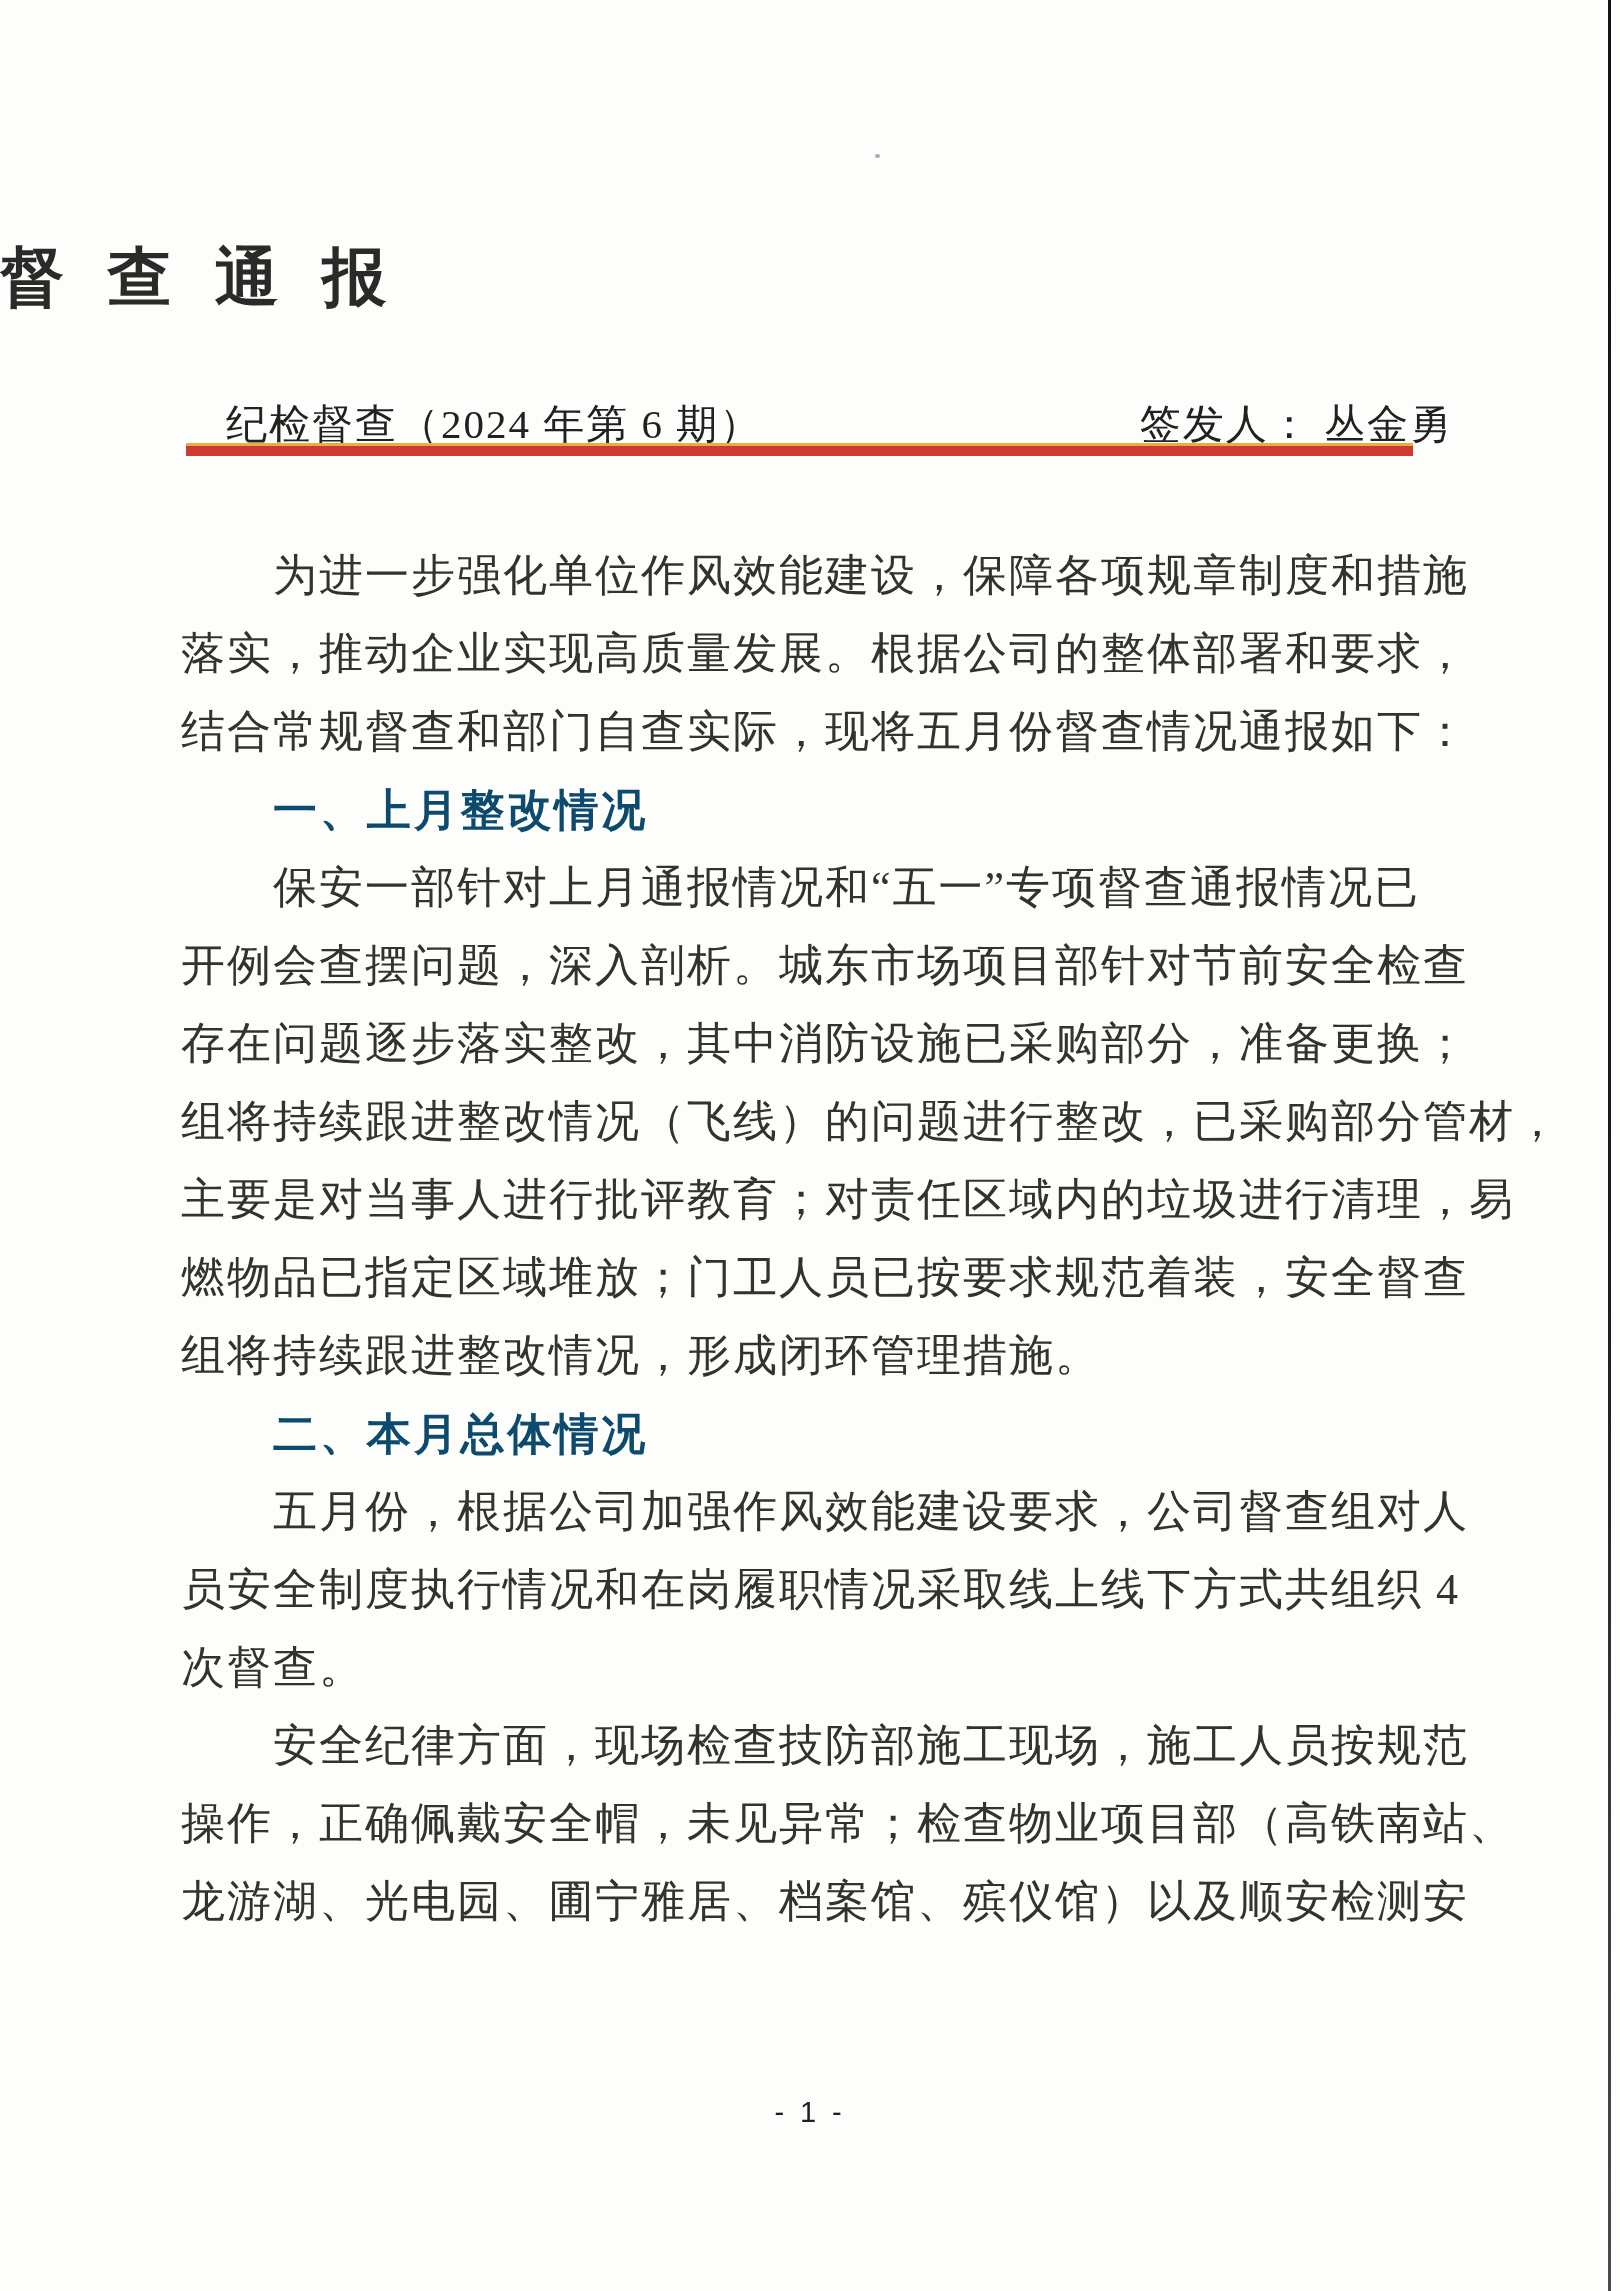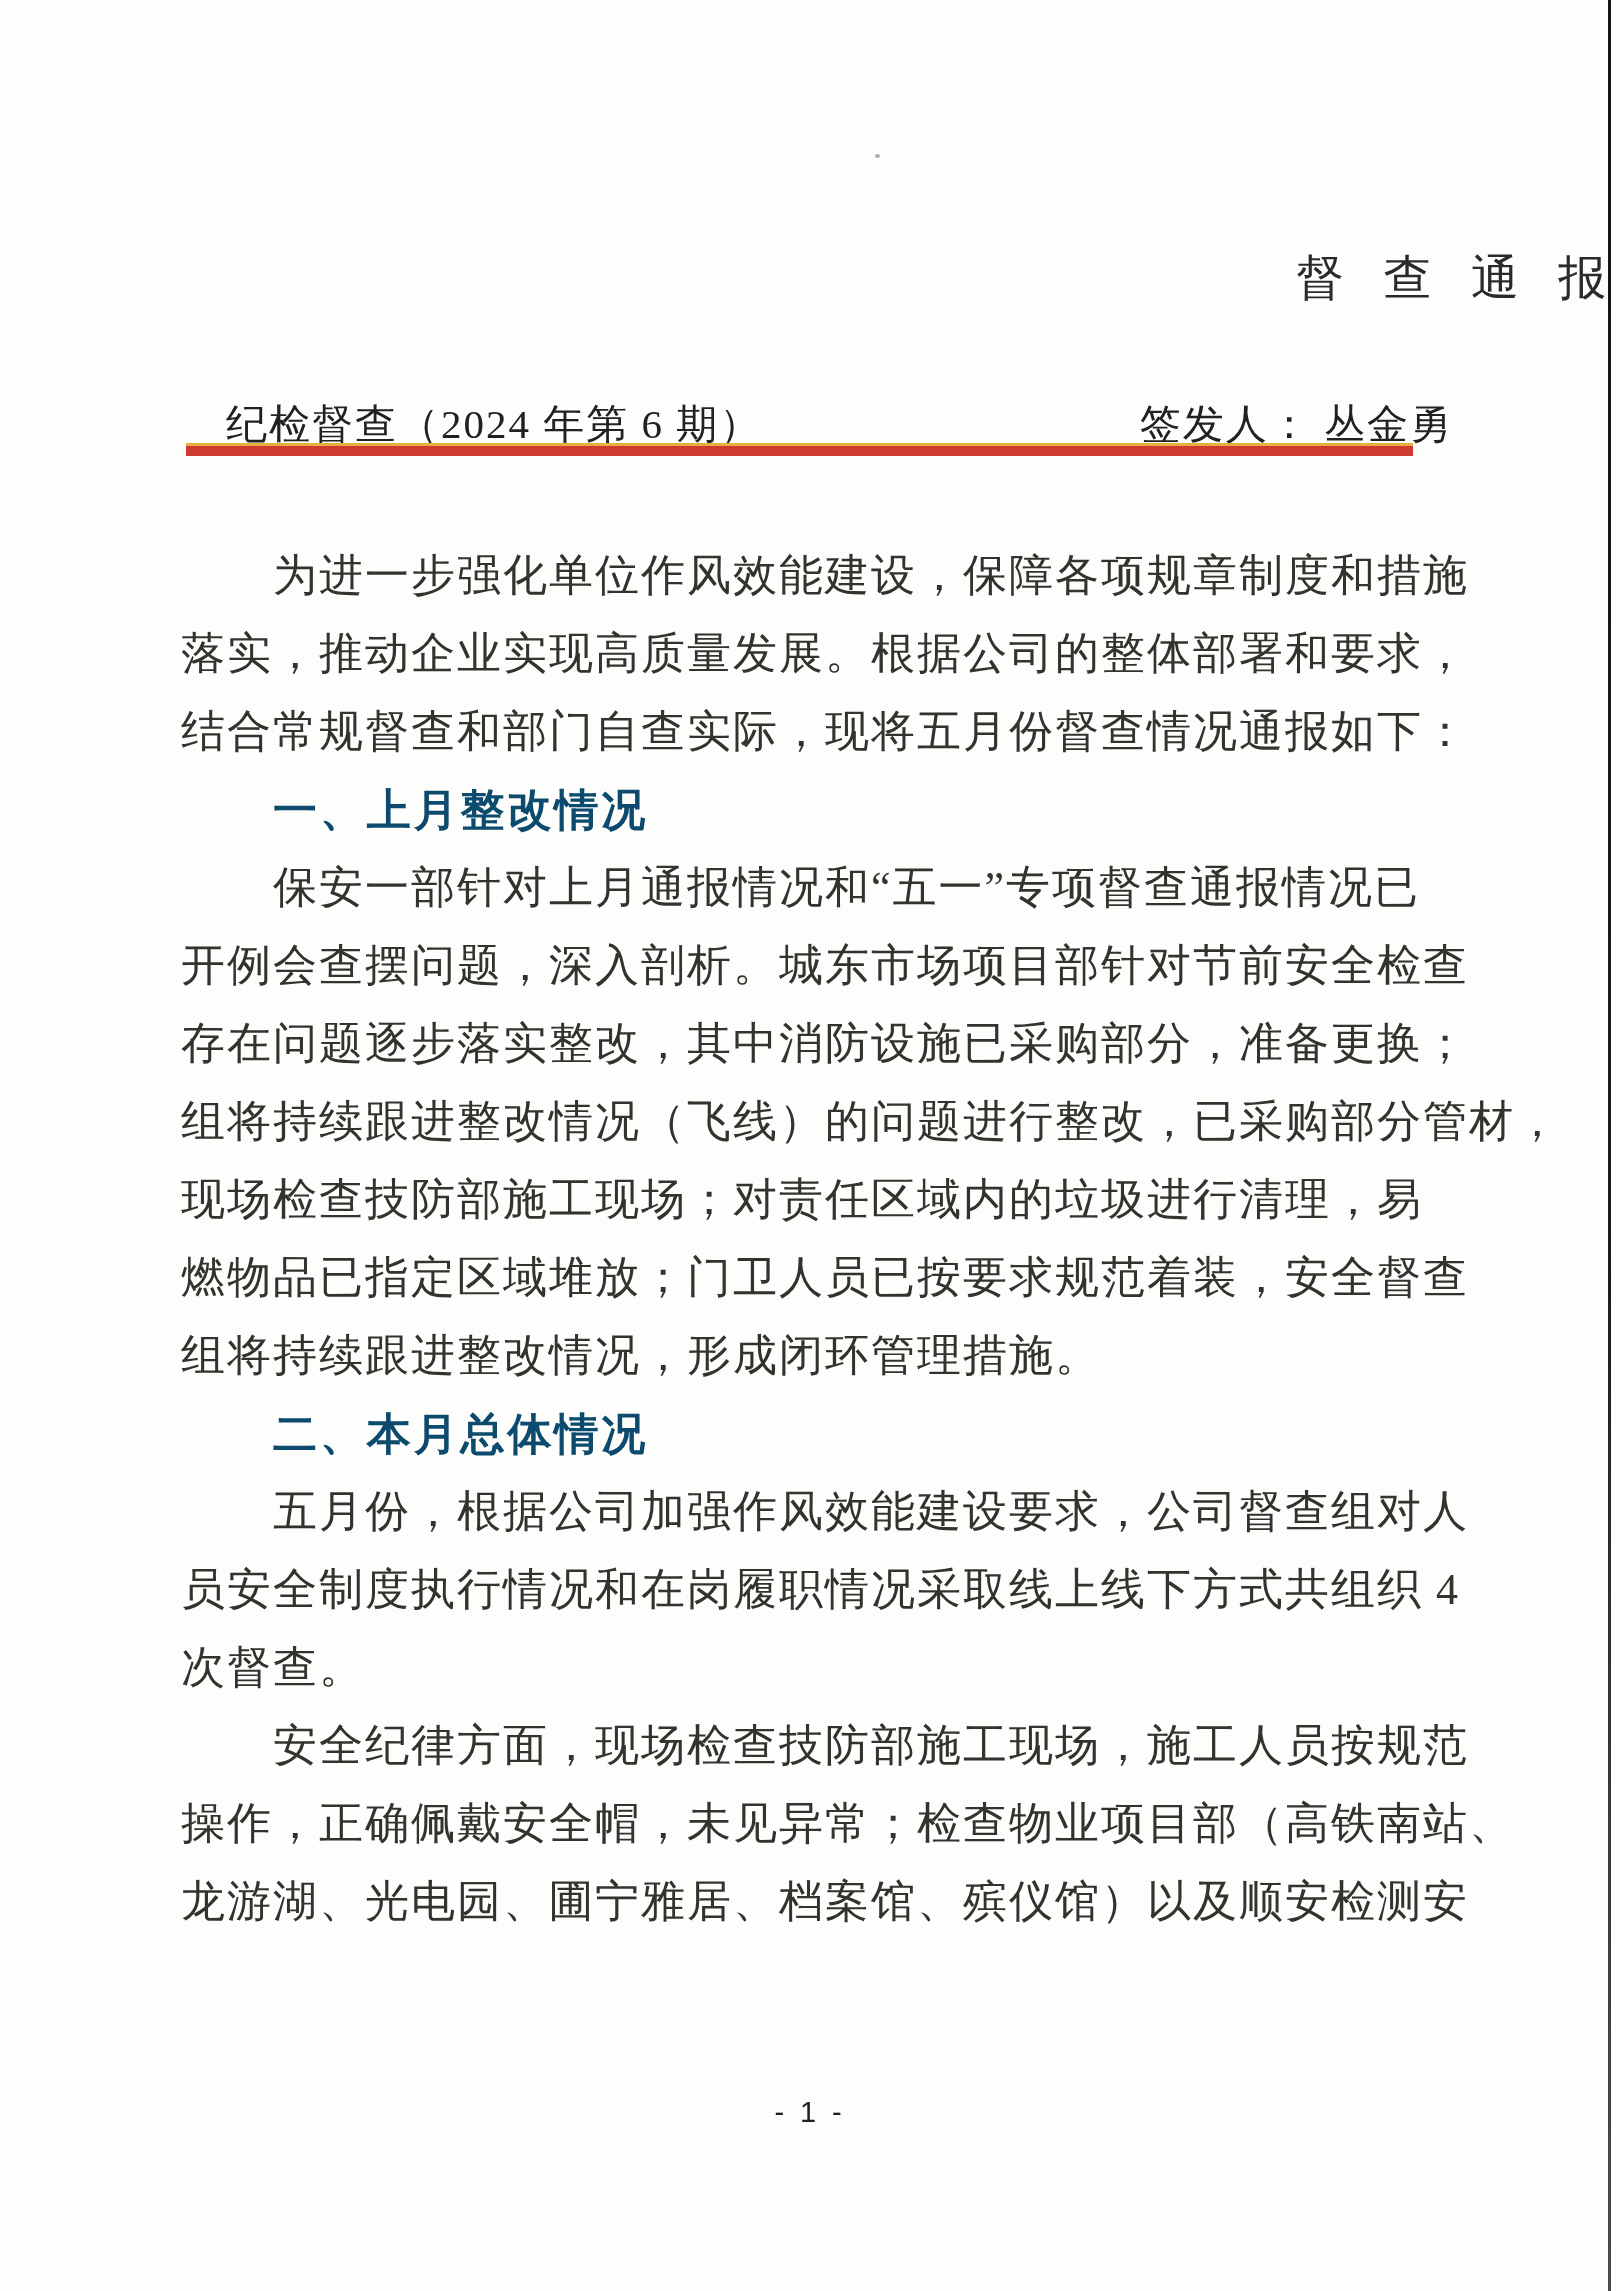--- a/index.html
+++ b/index.html
@@ -16,24 +16,24 @@
     font-family: "Liberation Serif", "DejaVu Serif", serif;
     color: #2f2d2a;
   }
 
   
   .doc-title {
     position: absolute;
     top: 229px;
     left: 0;
     width: 100%;
-    text-align: right;
-    font-size: 48px;
+    text-align: left;
+    font-size: 64px;
     line-height: 98px;
-    font-weight: normal;
+    font-weight: bold;
     letter-spacing: 13.7px;
     color: #2c2a28;
     white-space: nowrap;
   }
 
   
   .header-row {
     position: absolute;
     top: 397px;
     left: 186px;
@@ -150,21 +150,21 @@
       <div class="text-line body">
       <span>开例会查摆问题，深入剖析。城东市场项目部针对节前安全检查</span>
     </div>
       <div class="text-line body">
       <span>存在问题逐步落实整改，其中消防设施已采购部分，准备更换；</span>
     </div>
       <div class="text-line body">
       <span>组将持续跟进整改情况（飞线）的问题进行整改，已采购部分管材，</span>
     </div>
       <div class="text-line body">
-      <span>现场检查技防部施工现场；对责任区域内的垃圾进行清理，易</span>
+      <span>主要是对当事人进行批评教育；对责任区域内的垃圾进行清理，易</span>
     </div>
       <div class="text-line body">
       <span>燃物品已指定区域堆放；门卫人员已按要求规范着装，安全督查</span>
     </div>
       <div class="text-line body">
       <span>组将持续跟进整改情况，形成闭环管理措施。</span>
     </div>
       <div class="text-line heading indent">
       <span>二、本月总体情况</span>
     </div>

